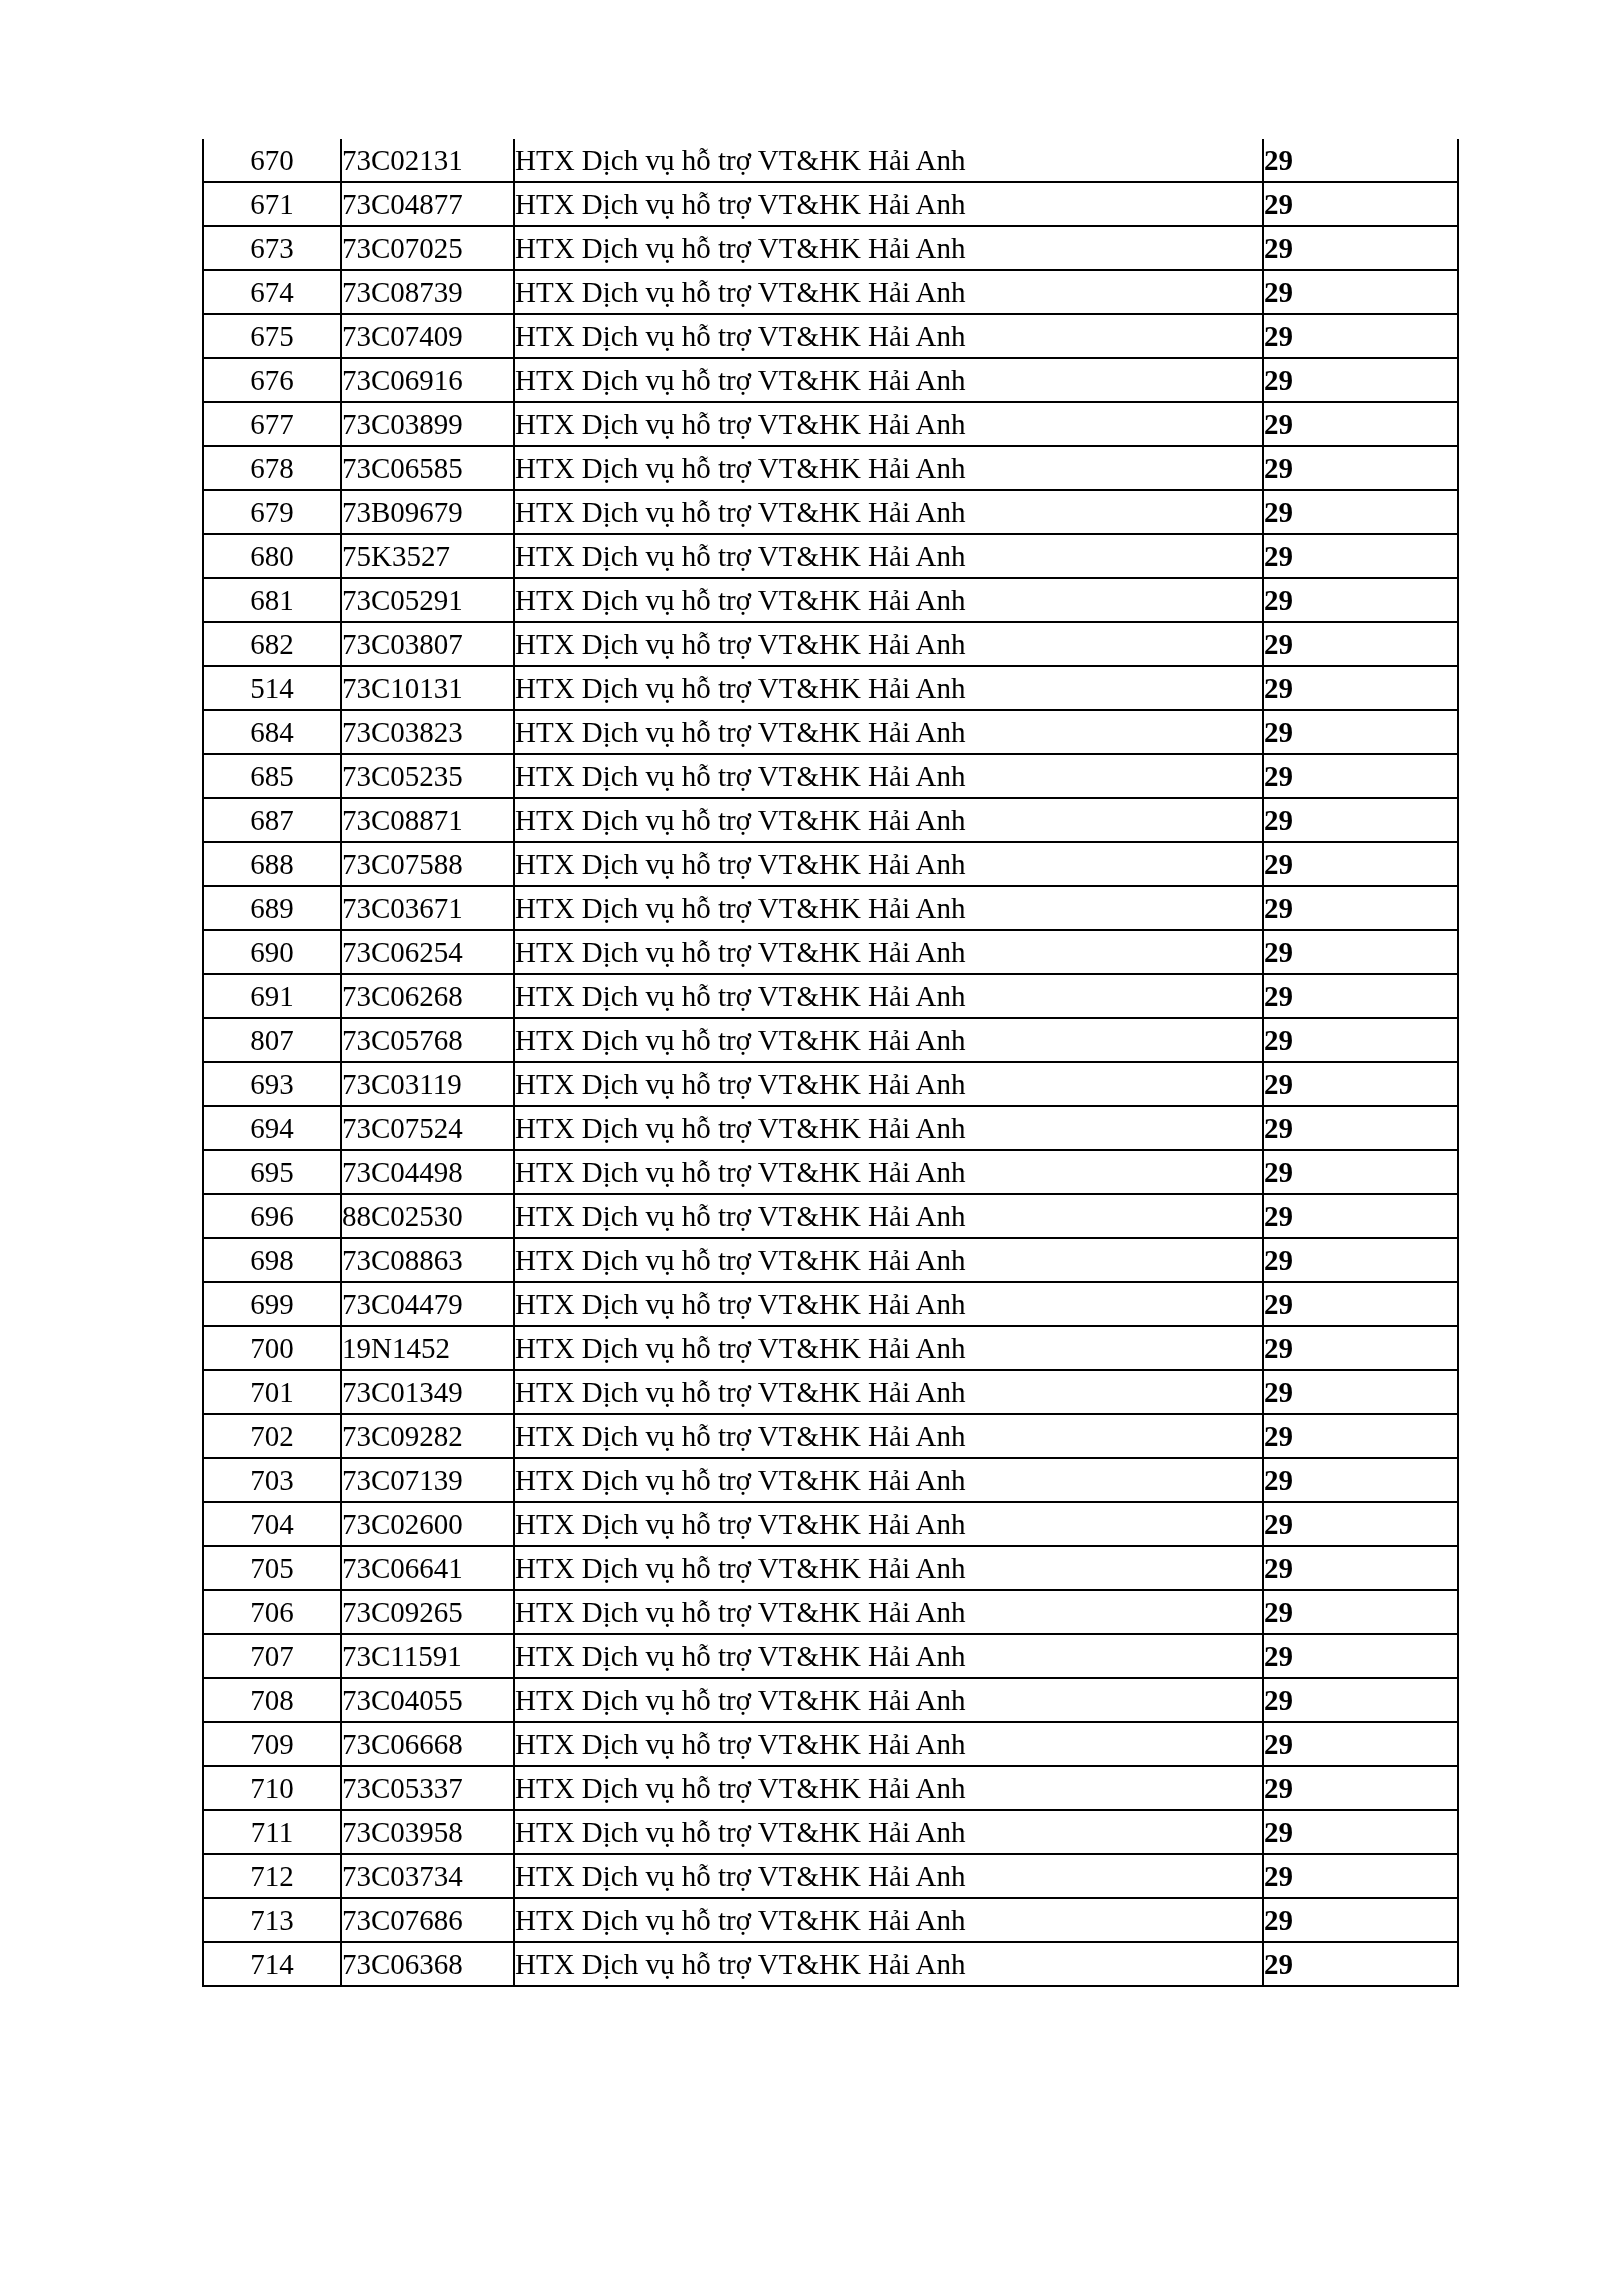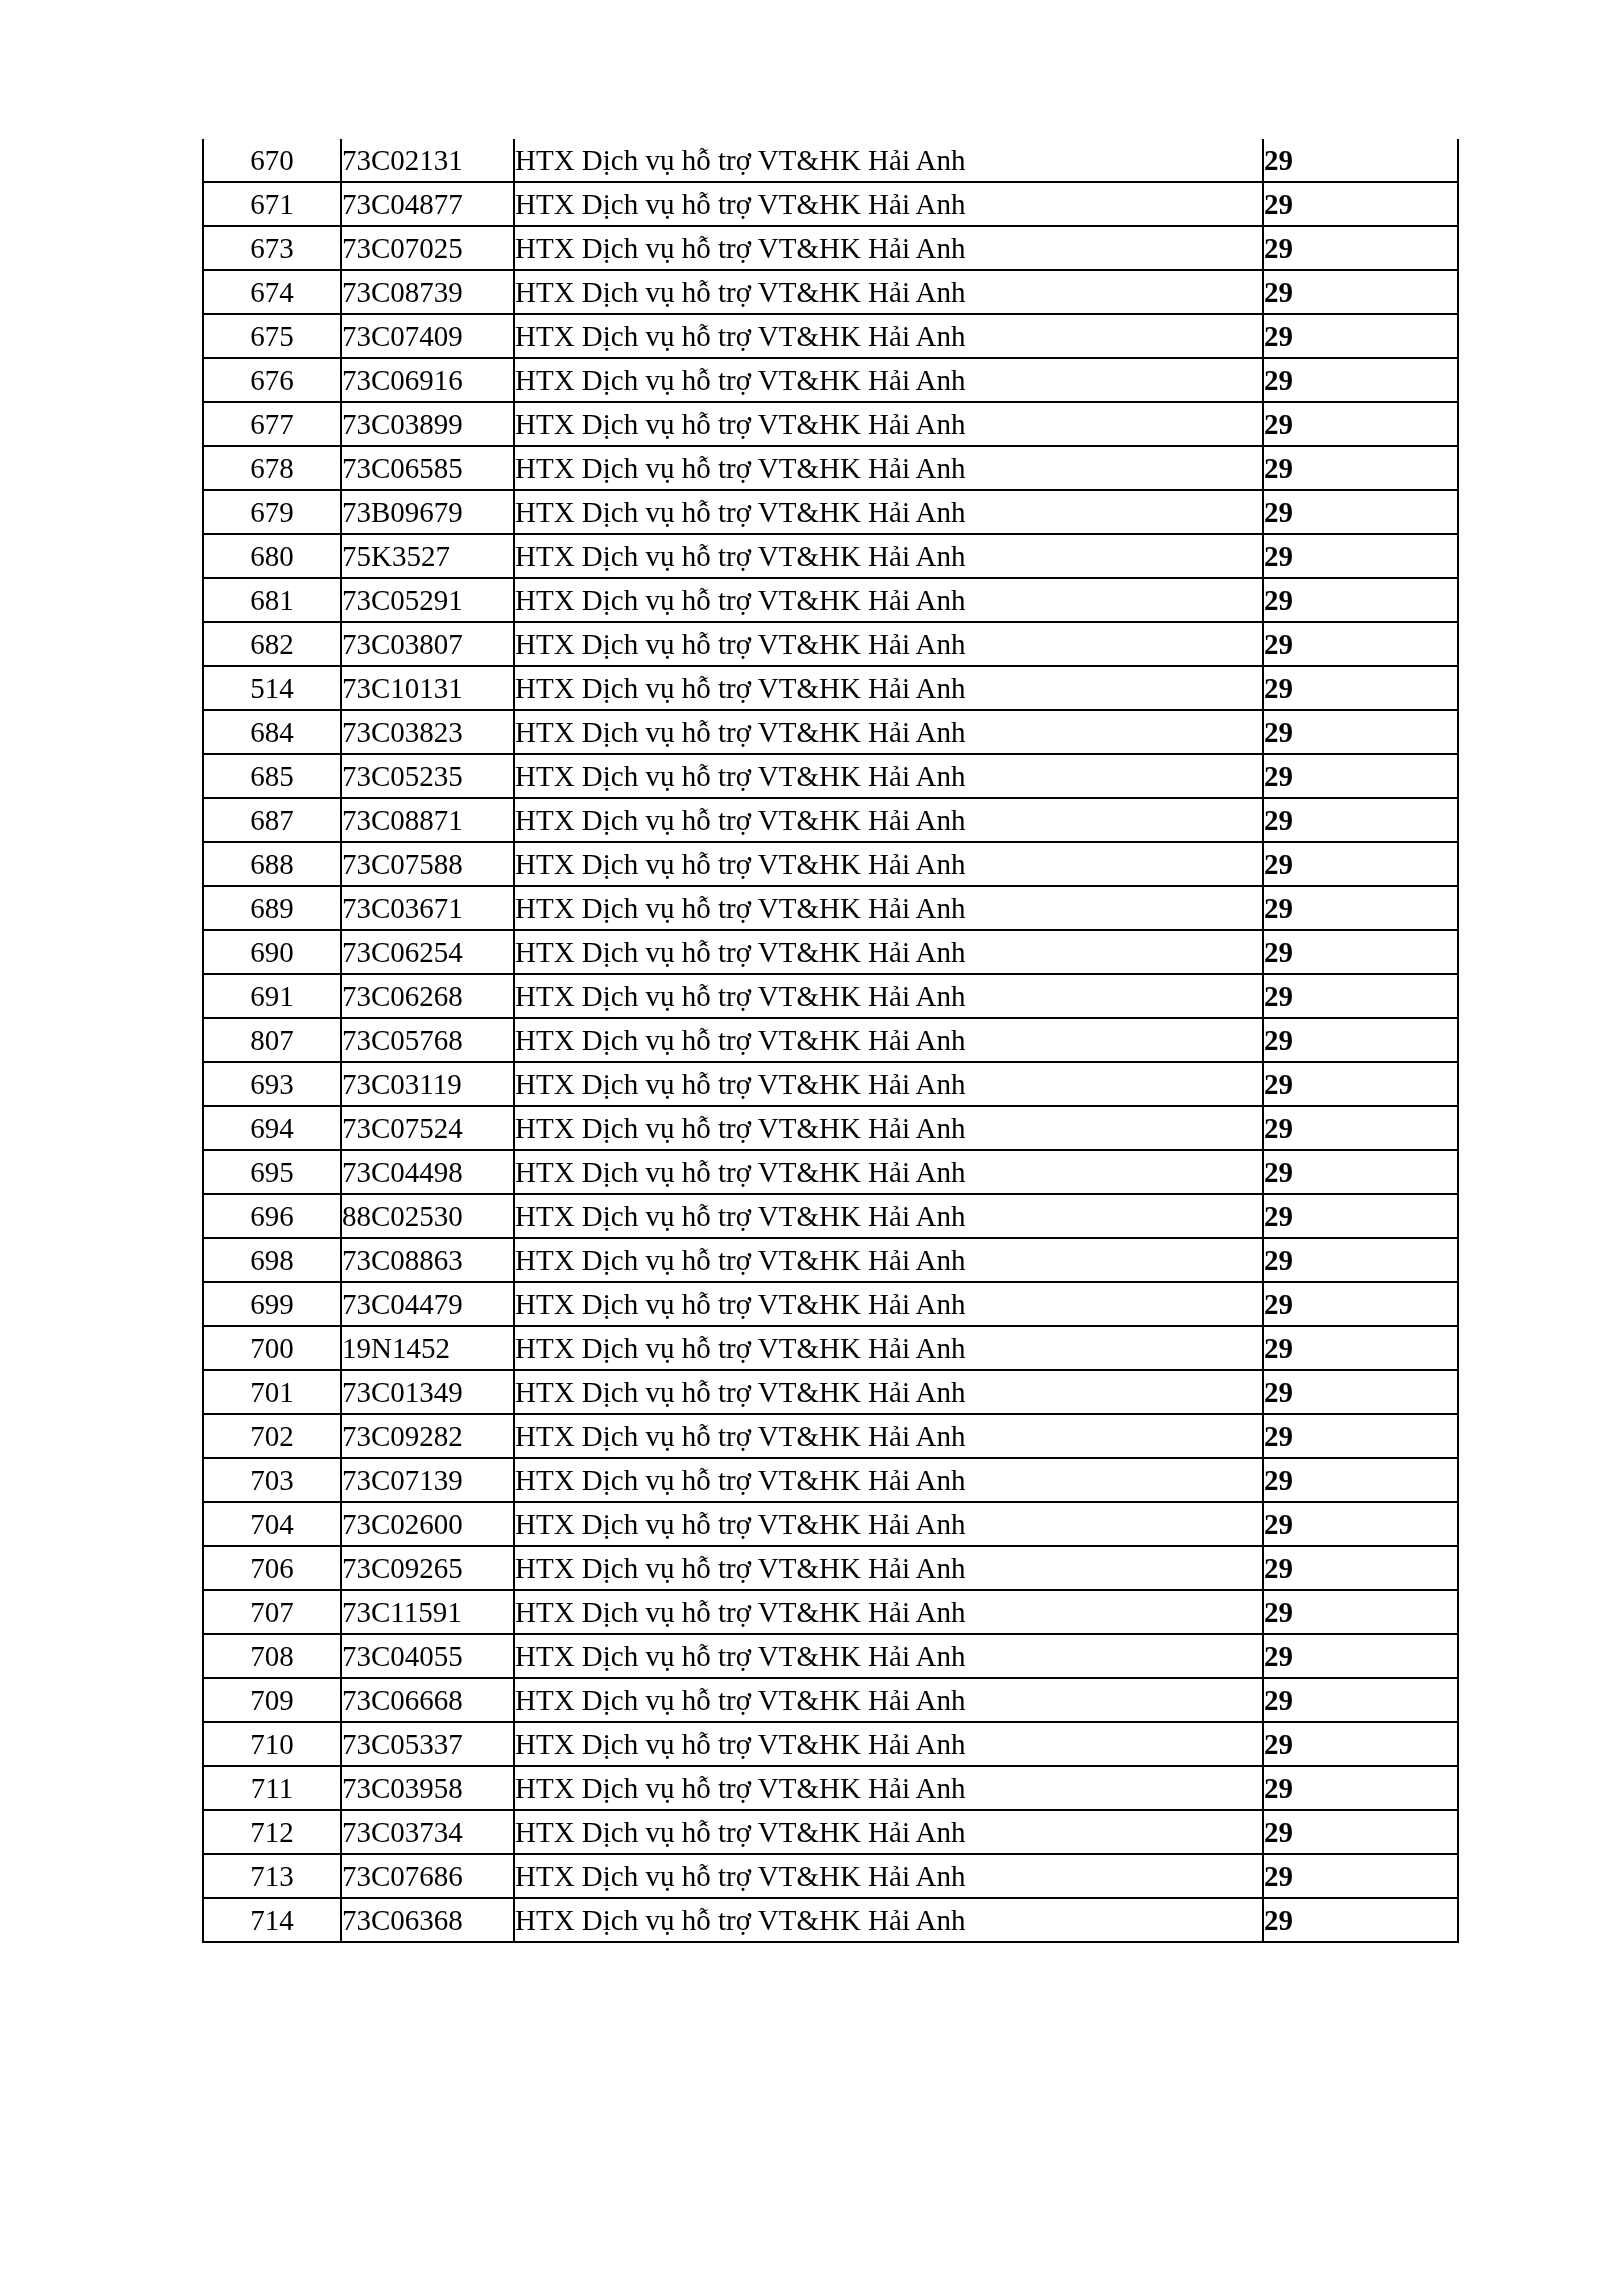--- a/index.html
+++ b/index.html
@@ -250,20 +250,26 @@
     <td class="cell-name">HTX Dịch vụ hỗ trợ VT&amp;HK Hải Anh</td>
     <td class="cell-value">29</td>
   </tr>
         <tr>
     <td class="cell-stt">704</td>
     <td class="cell-code">73C02600</td>
     <td class="cell-name">HTX Dịch vụ hỗ trợ VT&amp;HK Hải Anh</td>
     <td class="cell-value">29</td>
   </tr>
         <tr>
+    <td class="cell-stt">705</td>
+    <td class="cell-code">73C06641</td>
+    <td class="cell-name">HTX Dịch vụ hỗ trợ VT&amp;HK Hải Anh</td>
+    <td class="cell-value">29</td>
+  </tr>
+        <tr>
     <td class="cell-stt">706</td>
     <td class="cell-code">73C09265</td>
     <td class="cell-name">HTX Dịch vụ hỗ trợ VT&amp;HK Hải Anh</td>
     <td class="cell-value">29</td>
   </tr>
         <tr>
     <td class="cell-stt">707</td>
     <td class="cell-code">73C11591</td>
     <td class="cell-name">HTX Dịch vụ hỗ trợ VT&amp;HK Hải Anh</td>
     <td class="cell-value">29</td>

